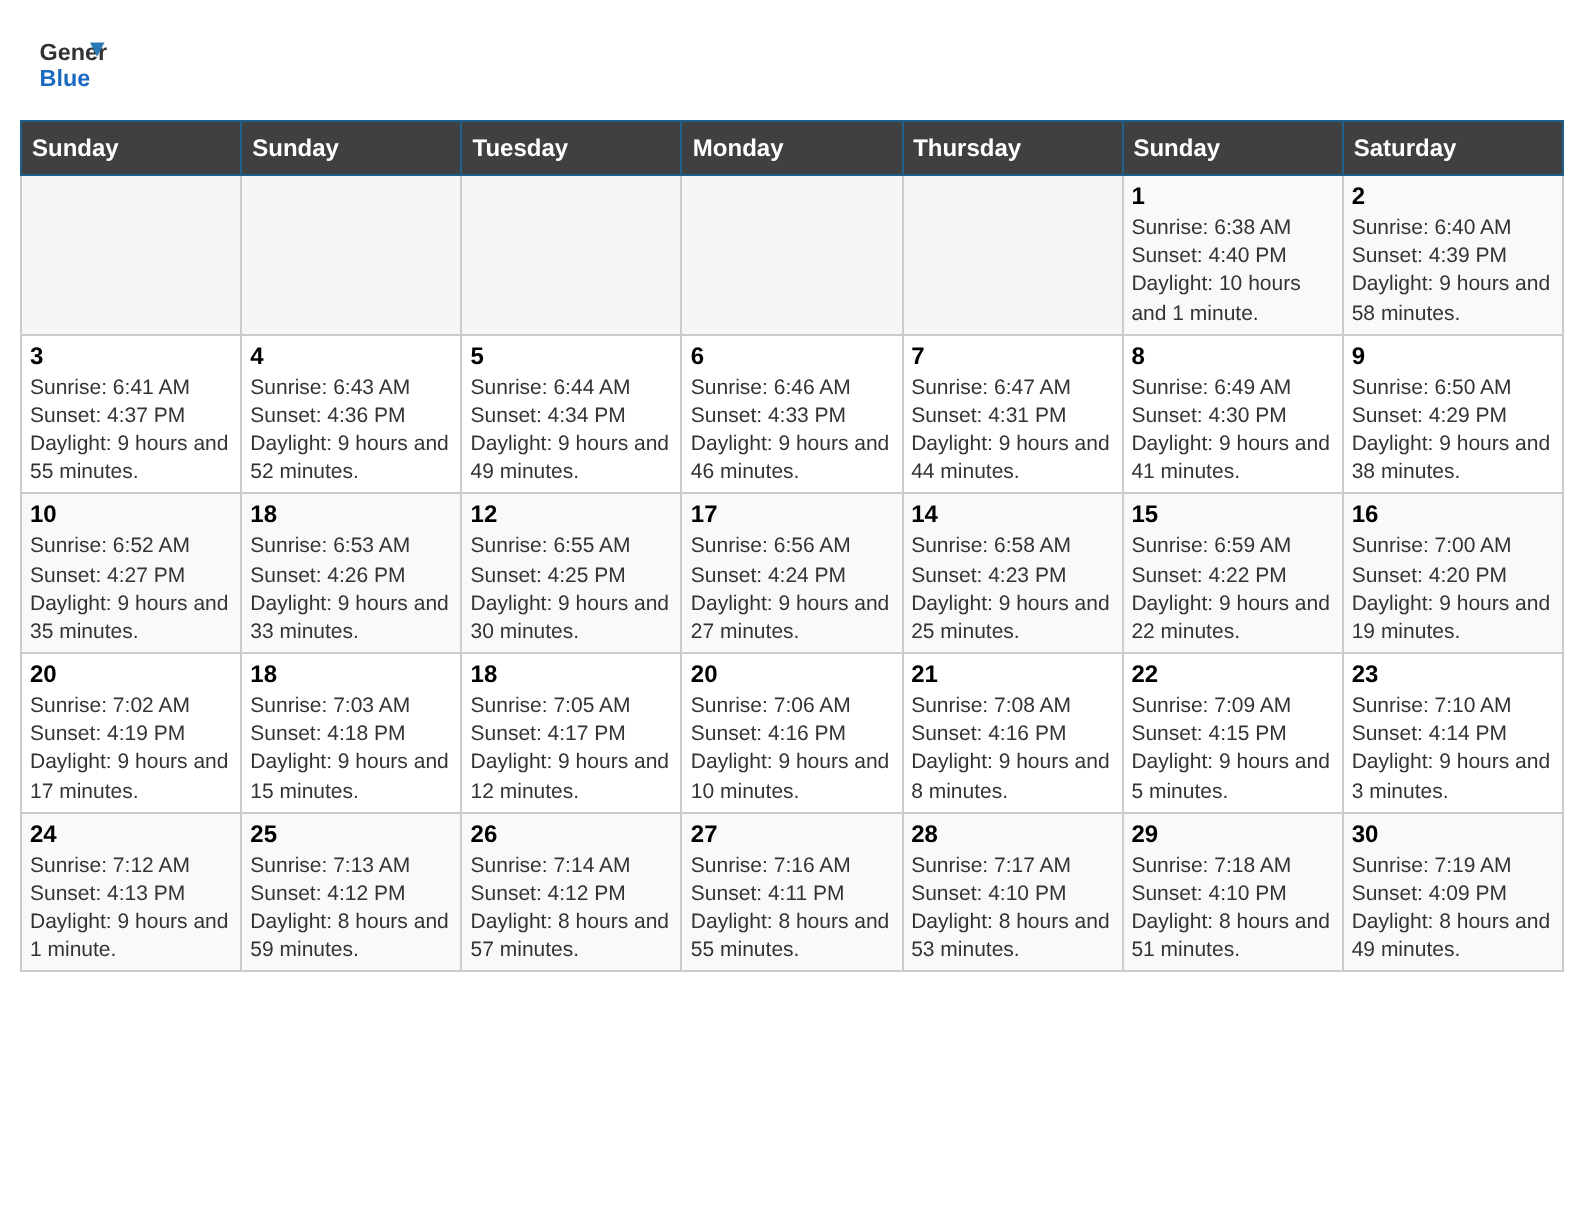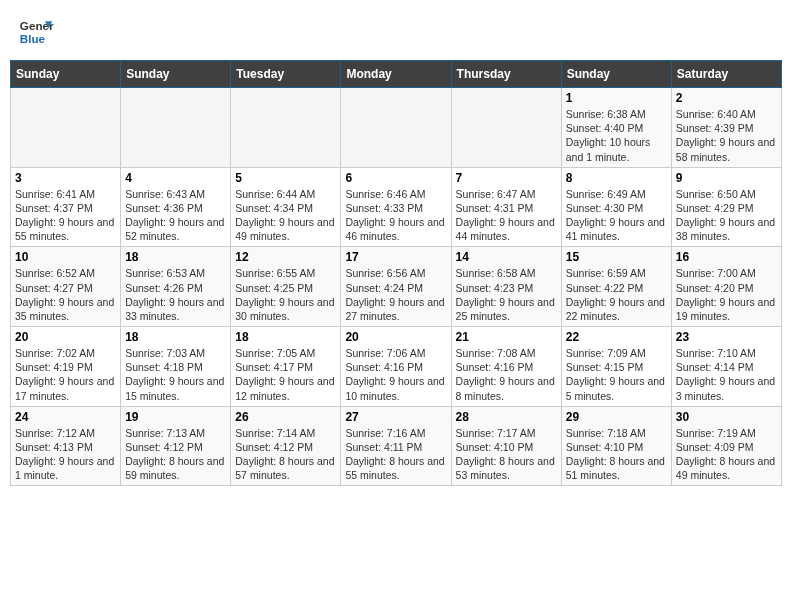--- a/index.html
+++ b/index.html
@@ -223,21 +223,21 @@
           <span class="day-number">23</span>
           <div class="day-content">Sunrise: 7:10 AM<br>Sunset: 4:14 PM<br>Daylight: 9 hours and 3 minutes.</div>
         </td>
       </tr>
       <tr>
         <td>
           <span class="day-number">24</span>
           <div class="day-content">Sunrise: 7:12 AM<br>Sunset: 4:13 PM<br>Daylight: 9 hours and 1 minute.</div>
         </td>
         <td>
-          <span class="day-number">19</span>
+          <span class="day-number">25</span>
           <div class="day-content">Sunrise: 7:13 AM<br>Sunset: 4:12 PM<br>Daylight: 8 hours and 59 minutes.</div>
         </td>
         <td>
           <span class="day-number">26</span>
           <div class="day-content">Sunrise: 7:14 AM<br>Sunset: 4:12 PM<br>Daylight: 8 hours and 57 minutes.</div>
         </td>
         <td>
           <span class="day-number">27</span>
           <div class="day-content">Sunrise: 7:16 AM<br>Sunset: 4:11 PM<br>Daylight: 8 hours and 55 minutes.</div>
         </td>

